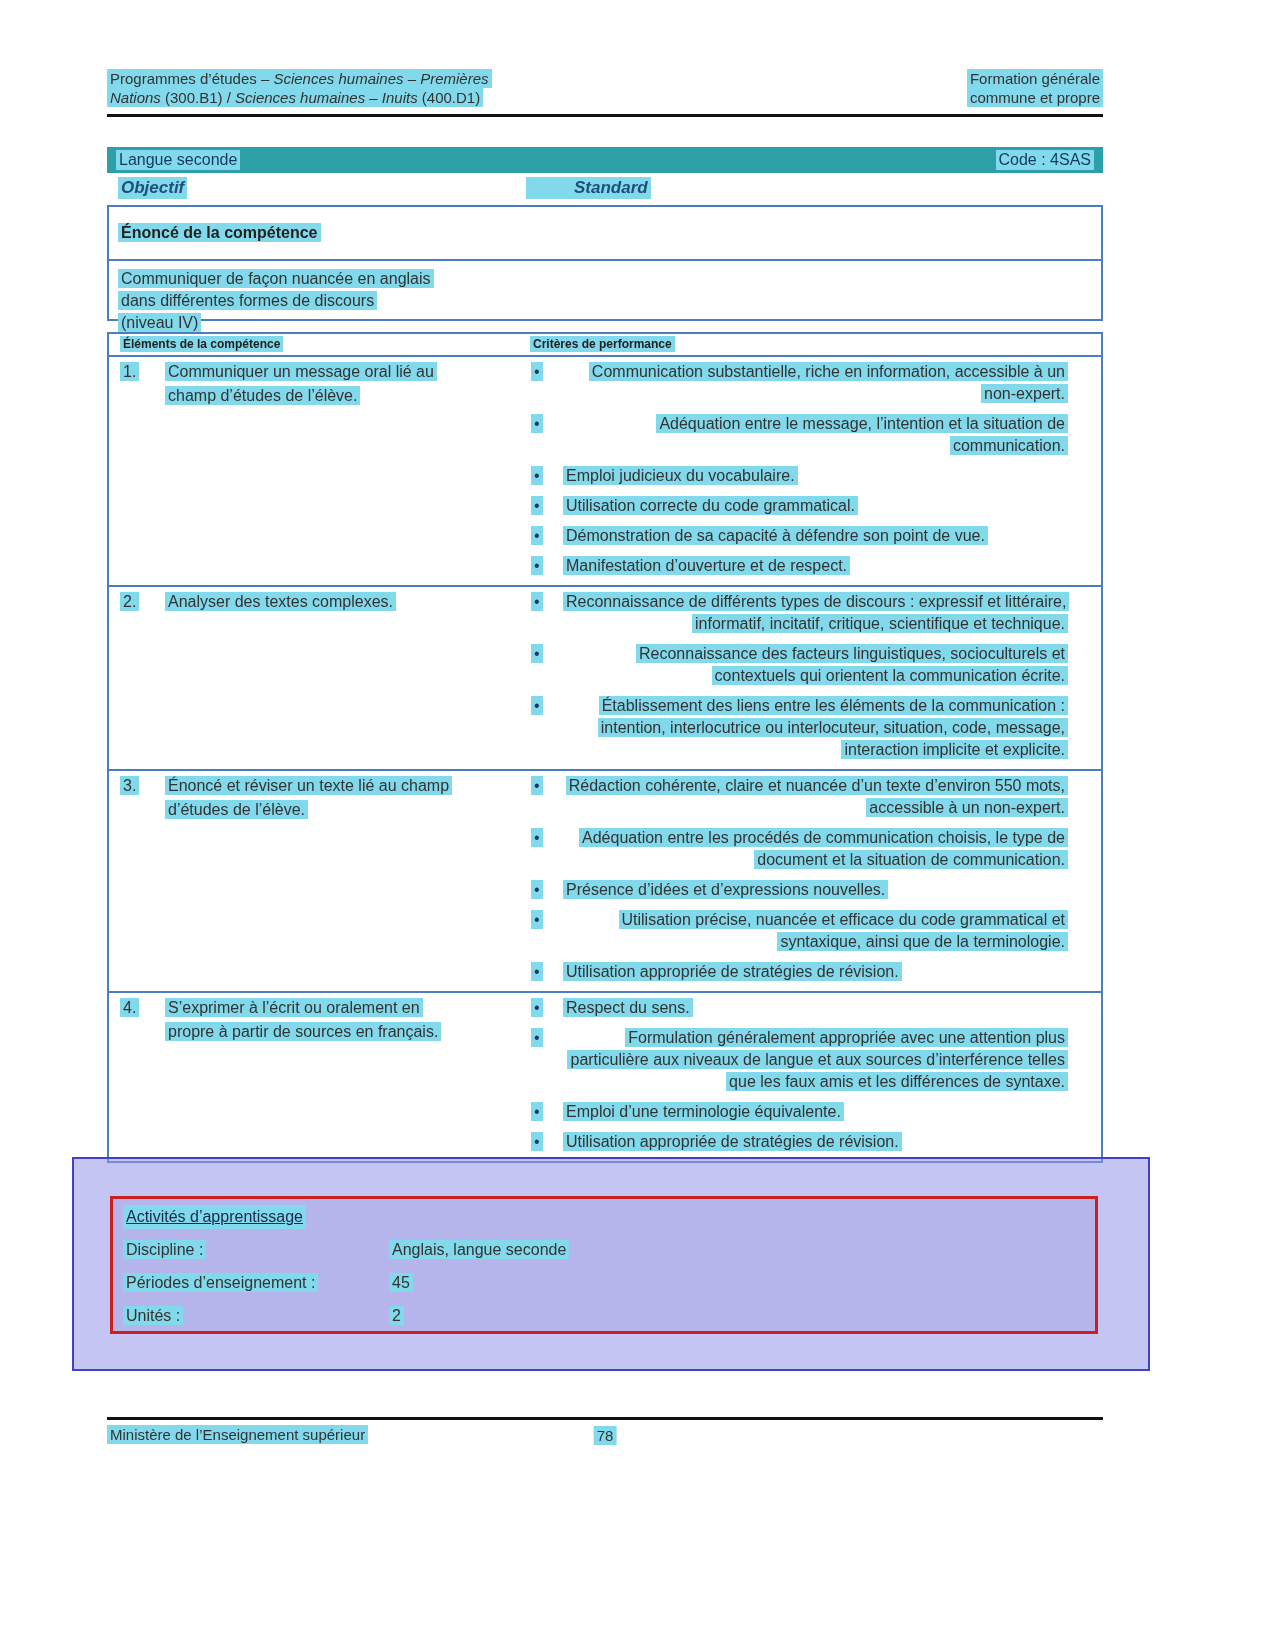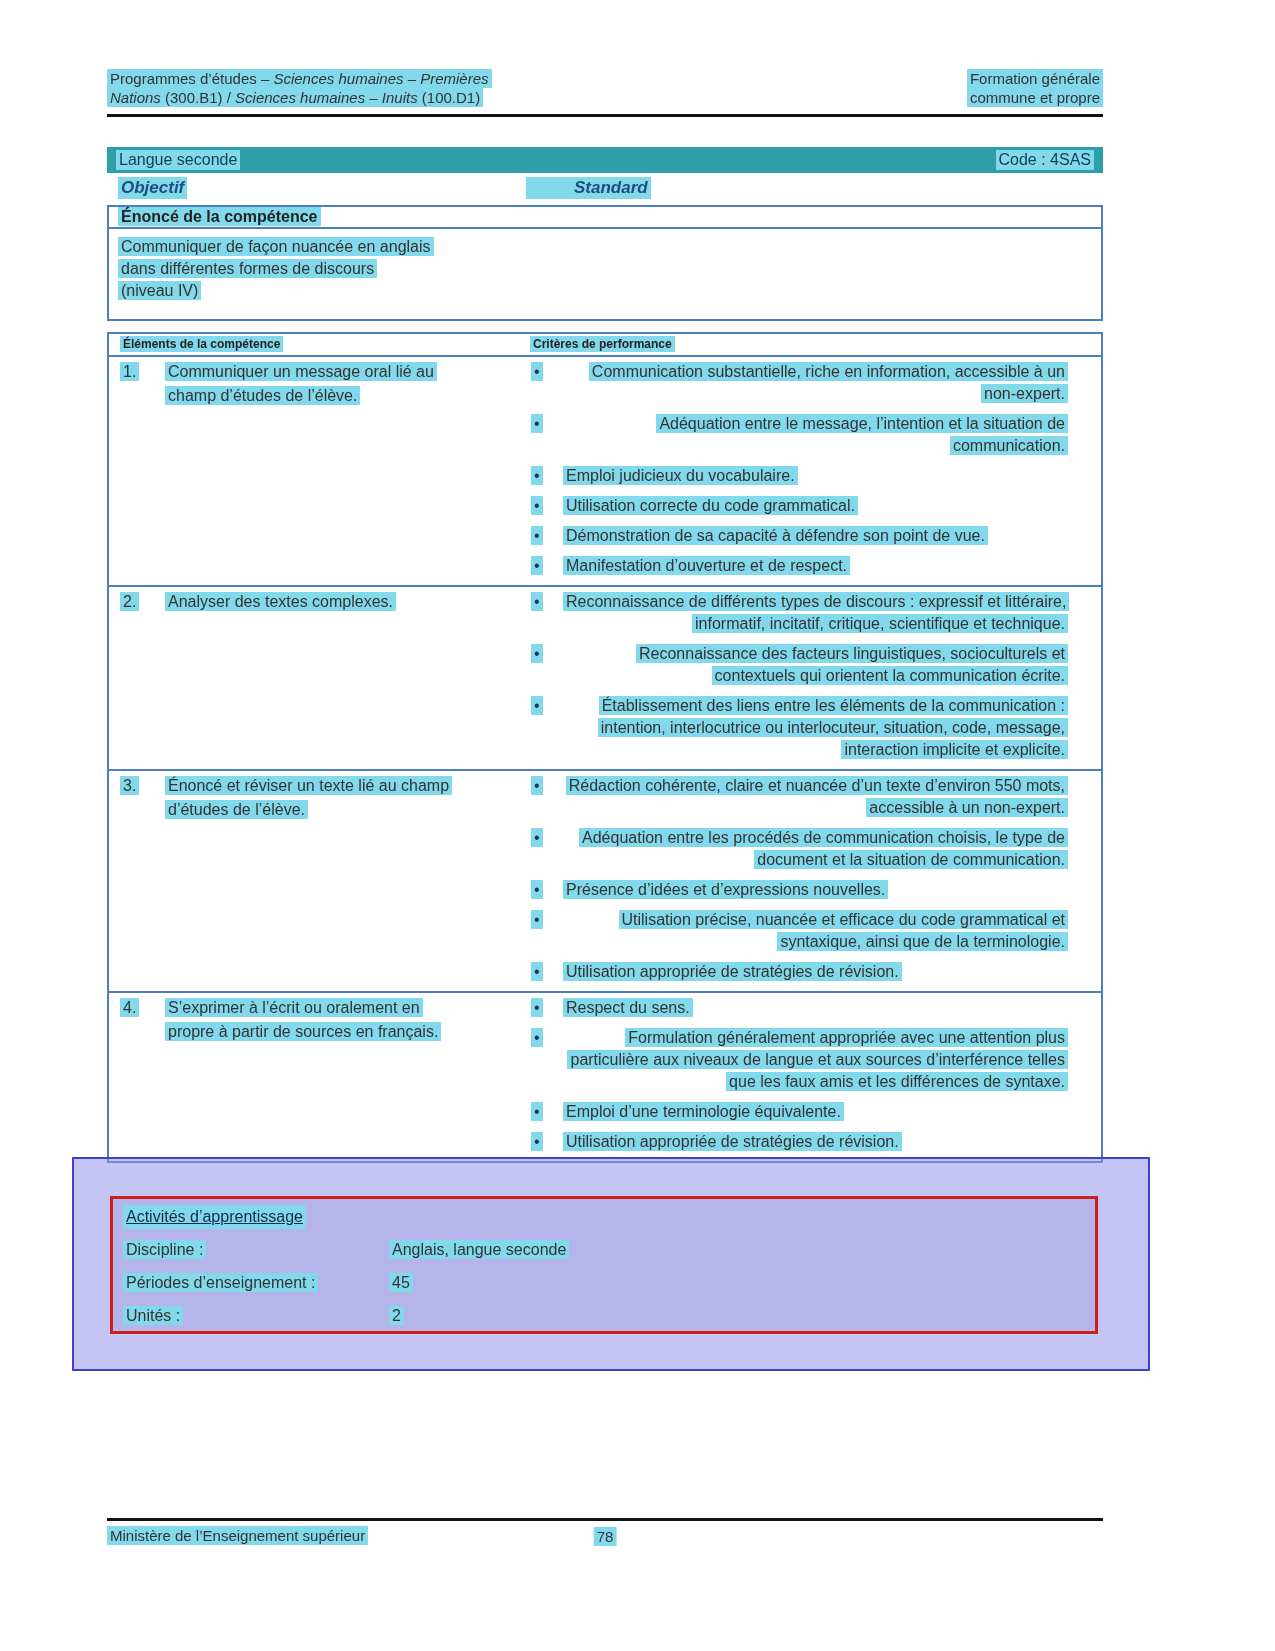--- a/index.html
+++ b/index.html
@@ -39,21 +39,21 @@
   .obj-row { position: absolute; left: 107px; top: 177px; width: 996px; height: 24px; }
   .obj-row .obj { position: absolute; left: 11px; }
   .obj-row .std { position: absolute; left: 419px; padding-left: 48px; }
   .obj-row span { font-size: 17px; font-weight: bold; font-style: italic; color: #1f4e79; }
 
   
   .enonce-box {
     position: absolute; left: 107px; top: 205px; width: 996px; height: 116px;
     border: 2px solid #4a7ebc; background: #fff;
   }
-  .enonce-title { padding: 1px 9px; border-bottom: 2px solid #4a7ebc; font-weight: bold; font-size: 16px; color: #222; }
+  .enonce-title { padding: 17px 9px; border-bottom: 2px solid #4a7ebc; font-weight: bold; font-size: 16px; color: #222; }
   .enonce-body { padding: 7px 9px; font-size: 16px; line-height: 22px; }
 
   
   .comp-table {
     position: absolute; left: 107px; top: 332px; width: 996px;
     border: 2px solid #4a7ebc; background: transparent;
   }
   .thead {
     display: grid; grid-template-columns: 421px 1fr;
     border-bottom: 2px solid #4a7ebc;
@@ -89,38 +89,38 @@
     background: #b5b5ec; border: 3px solid #cc2020;
     z-index: 6; padding: 6px 10px;
     font-size: 16px; line-height: 22px;
   }
   .act-title { font-weight: normal; text-decoration: underline; color: #16294e; margin-bottom: 10px; display: inline-block; }
   .act-row { display: flex; margin-bottom: 11px; }
   .act-label { width: 266px; flex: none; }
 
   
   .footer {
-    position: absolute; left: 107px; top: 1518px; width: 996px;
+    position: absolute; left: 107px; top: 1417px; width: 996px;
     border-top: 3px solid #111; padding-top: 6px;
     font-size: 15px; position: absolute;
   }
   .page-num { position: absolute; left: 50%; top: 6px; transform: translateX(-50%); }
 </style>
 </head>
 <body>
 
 <div class="page">
 
   <div class="header">
     <div class="header-left">
       <div class="hline">
         <span class="hl"><span>Programmes d’études – </span><em>Sciences humaines – Premières</em></span>
       </div>
       <div class="hline">
-        <span class="hl"><em>Nations</em><span> (300.B1) / </span><em>Sciences humaines – Inuits</em><span> (100.D1)</span></span>
+        <span class="hl"><em>Nations</em><span> (300.B1) / </span><em>Sciences humaines – Inuits</em><span> (400.D1)</span></span>
       </div>
     </div>
     <div class="header-right">
       <div class="hline"><span class="hl">Formation générale</span></div>
       <div class="hline"><span class="hl">commune et propre</span></div>
     </div>
   </div>
 
   <div class="title-bar">
     <span class="hl">Langue seconde</span>

